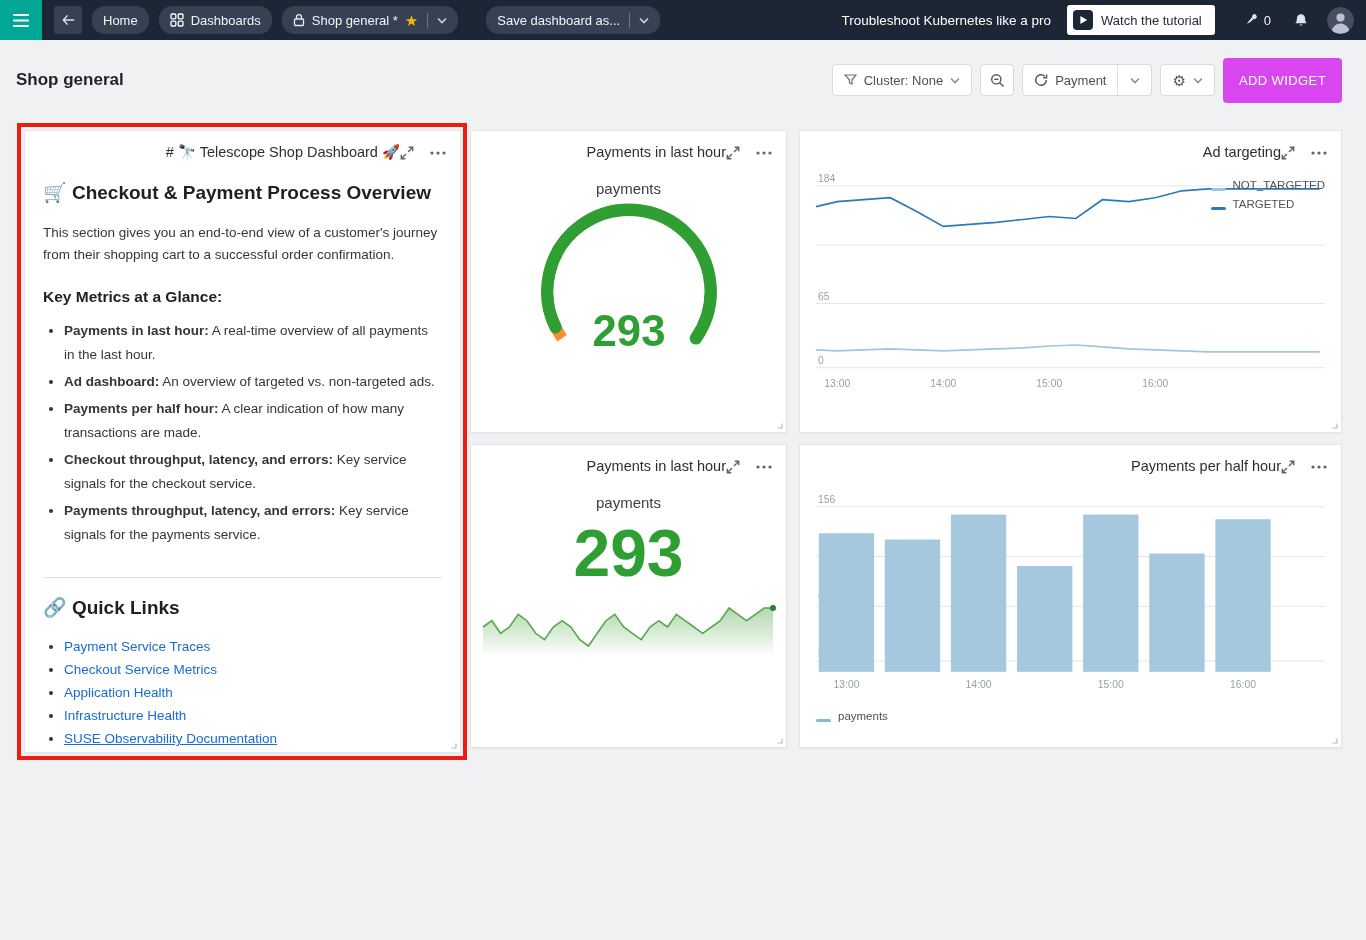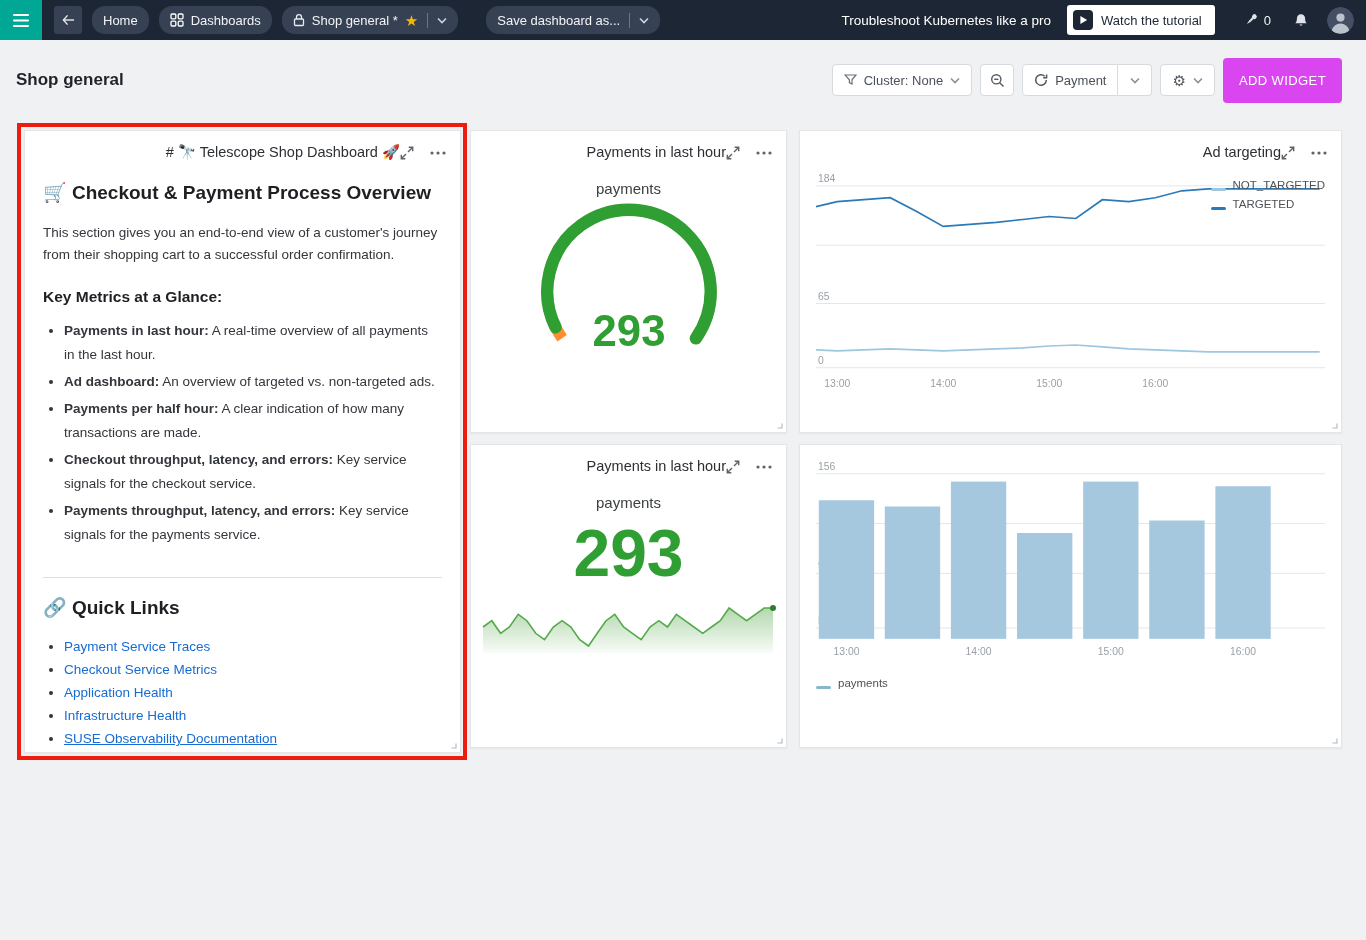--- a/index.html
+++ b/index.html
@@ -390,20 +390,40 @@
         </svg>
     </div>
     <span class="resize-handle">
         <svg width="8" height="8" viewBox="0 0 8 8" fill="none" stroke="#b6bbc1" stroke-width="1.2">
           <path d="M7 2.5V7H2.5"></path>
         </svg>
       </span>
   </section>
 
   <section class="widget" style="left:799px;top:444px;width:543px;height:304px">
+    <header class="widget-header">
+      <h2 class="widget-title">Payments per half hour</h2>
+      <div class="widget-actions">
+        <button class="wact">
+            <svg width="14" height="14" viewBox="0 0 14 14" fill="none" stroke="currentColor" stroke-width="1.4">
+              <path d="M8.7 1.3H12.7V5.3"></path>
+              <path d="M12.5 1.5 L8 6"></path>
+              <path d="M5.3 12.7H1.3V8.7"></path>
+              <path d="M1.5 12.5 L6 8"></path>
+            </svg>
+          </button>
+        <button class="wact">
+            <svg width="16" height="4" viewBox="0 0 16 4" fill="currentColor">
+              <circle cx="2" cy="2" r="1.6"></circle>
+              <circle cx="8" cy="2" r="1.6"></circle>
+              <circle cx="14" cy="2" r="1.6"></circle>
+            </svg>
+          </button>
+      </div>
+    </header>
     <div class="plot-wrap">
       <svg id="bar-svg" viewBox="0 0 515 212">
           <line x1="0" x2="515" y1="19.0" y2="19.0" stroke="#e4e6e9" stroke-width="1"></line>
           <text x="2" y="15.0" font-size="10.5" fill="#9aa0a6">156</text>
           <line x1="0" x2="515" y1="69.4" y2="69.4" stroke="#e4e6e9" stroke-width="1"></line>
           <line x1="0" x2="515" y1="119.8" y2="119.8" stroke="#e4e6e9" stroke-width="1"></line>
           <text x="2" y="115.8" font-size="10.5" fill="#9aa0a6">92</text>
           <line x1="0" x2="515" y1="175.0" y2="175.0" stroke="#e4e6e9" stroke-width="1"></line>
           <text x="2" y="171.0" font-size="10.5" fill="#9aa0a6">57</text>
           <text x="30.8" y="202" font-size="10.5" fill="#9aa0a6" text-anchor="middle">13:00</text>

